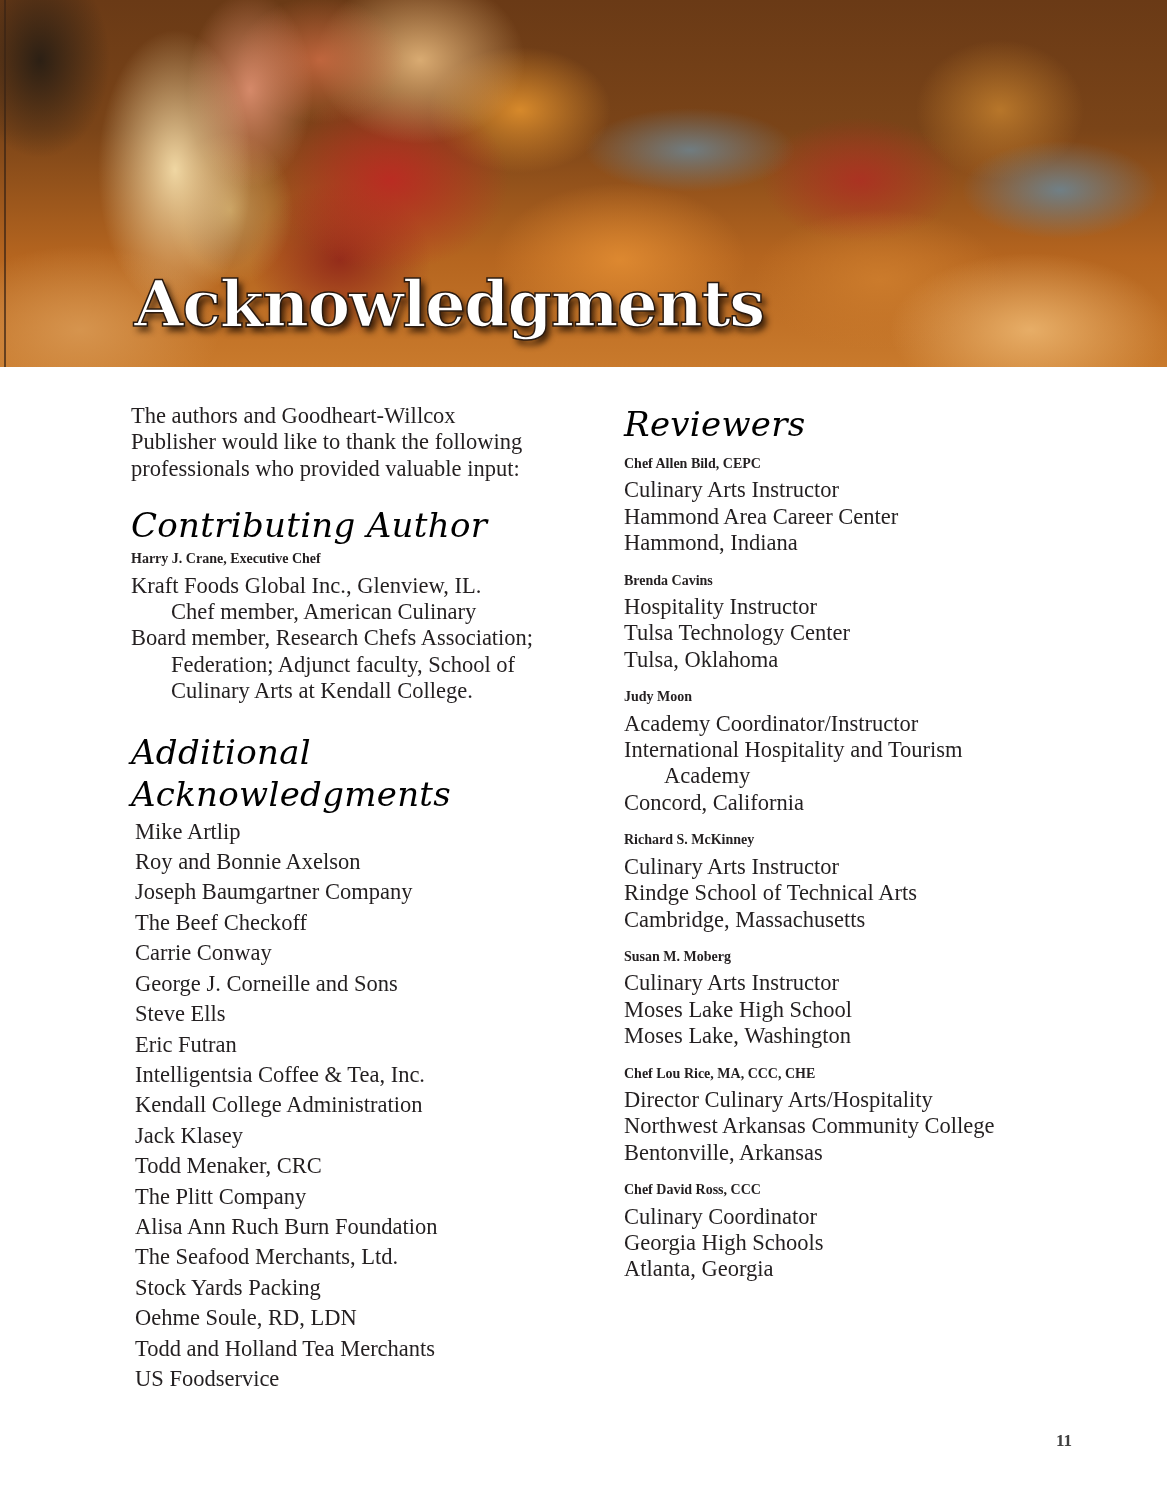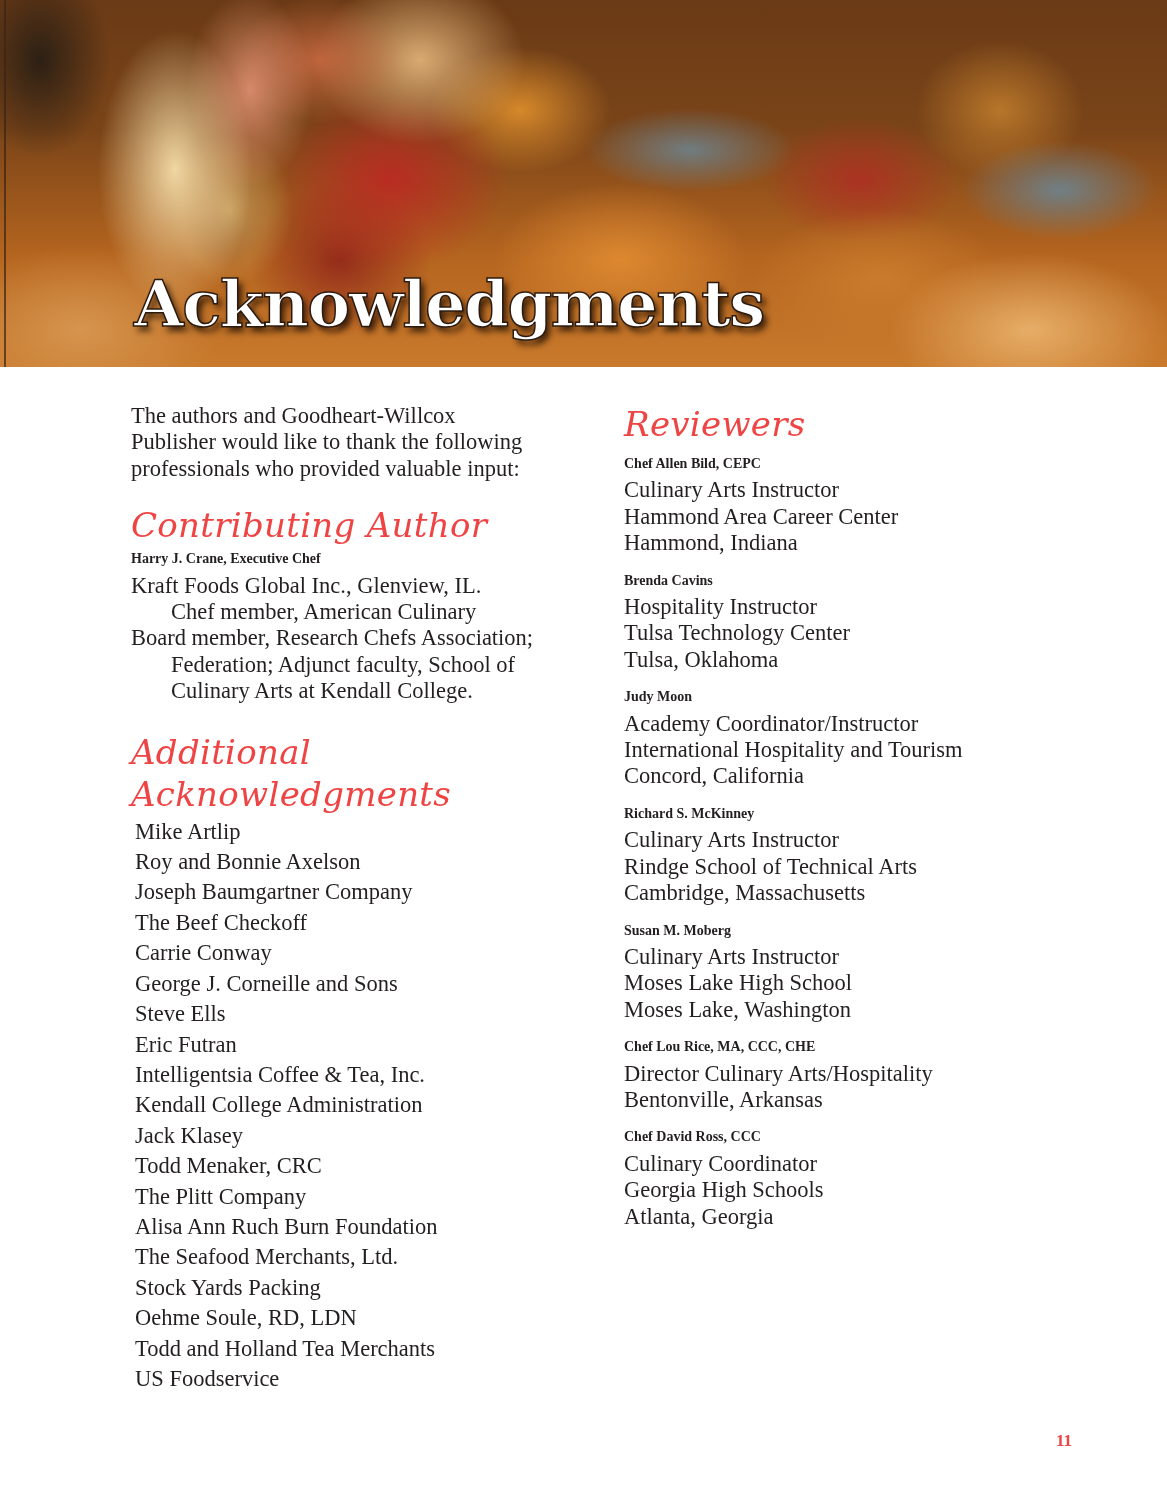--- a/index.html
+++ b/index.html
@@ -33,35 +33,35 @@
     font-family: "DejaVu Serif", "Liberation Serif", serif; font-weight: bold; font-size: 64px;
     letter-spacing: -1.5px; color: #ffffff;
     -webkit-text-stroke: 1.5px #2a1a10;
     text-shadow: 4px 5px 6px rgba(40,20,5,0.85); white-space: nowrap; }
 
   .col { position: absolute; top: 403px; font-family: "Liberation Serif", "DejaVu Serif", serif; font-size: 22.5px; line-height: 26.4px; }
   .col-left { left: 131px; width: 450px; }
   .col-right { left: 624px; width: 450px; }
 
   .intro { margin: 0 0 22px 0; }
-  .section-heading { margin: 0; color: #ef4444; font-style: italic; font-weight: normal;
+  .section-heading { margin: 0; color: #000000; font-style: italic; font-weight: normal;
     font-family: "DejaVu Serif", "Liberation Serif", serif; font-size: 34px; line-height: 42px; letter-spacing: 0.3px; }
   .h-contrib { }
   .h-additional { margin-top: 26px; margin-bottom: 4px; }
   .h-reviewers { margin-bottom: 6px; }
 
   .name { font-weight: bold; margin: 0; font-size: 14px; }
   .line { margin: 0; white-space: nowrap; }
   .indent { padding-left: 40px; }
   .entry { margin: 0 0 11px 0; }
   ul.plain { list-style: none; margin: 0; padding: 0; }
   ul.plain li { margin: 4px; white-space: nowrap; }
 
   .page-number { position: absolute; left: 1056px; top: 1431px; font-family: "Liberation Serif", "DejaVu Serif", serif;
-    font-weight: bold; font-size: 17px; color: #ef4444; }
+    font-weight: bold; font-size: 17px; color: #404040; }
 </style>
 </head>
 <body>
 
 <div class="banner">
   <div class="banner-edge"></div>
   <h1 class="banner-title">Acknowledgments</h1>
 </div>
 
 <div class="col col-left">
@@ -122,40 +122,42 @@
     <p class="name">Brenda Cavins</p>
     <p class="line">Hospitality Instructor</p>
     <p class="line">Tulsa Technology Center</p>
     <p class="line">Tulsa, Oklahoma</p>
   </div>
 
   <div class="entry">
     <p class="name">Judy Moon</p>
     <p class="line">Academy Coordinator/Instructor</p>
     <p class="line">International Hospitality and Tourism</p>
+    <p class="line indent">Academy</p>
     <p class="line">Concord, California</p>
   </div>
 
   <div class="entry">
     <p class="name">Richard S. McKinney</p>
     <p class="line">Culinary Arts Instructor</p>
     <p class="line">Rindge School of Technical Arts</p>
     <p class="line">Cambridge, Massachusetts</p>
   </div>
 
   <div class="entry">
     <p class="name">Susan M. Moberg</p>
     <p class="line">Culinary Arts Instructor</p>
     <p class="line">Moses Lake High School</p>
     <p class="line">Moses Lake, Washington</p>
   </div>
 
   <div class="entry">
     <p class="name">Chef Lou Rice, MA, CCC, CHE</p>
     <p class="line">Director Culinary Arts/Hospitality</p>
+    <p class="line">Northwest Arkansas Community College</p>
     <p class="line">Bentonville, Arkansas</p>
   </div>
 
   <div class="entry">
     <p class="name">Chef David Ross, CCC</p>
     <p class="line">Culinary Coordinator</p>
     <p class="line">Georgia High Schools</p>
     <p class="line">Atlanta, Georgia</p>
   </div>
 </div>

